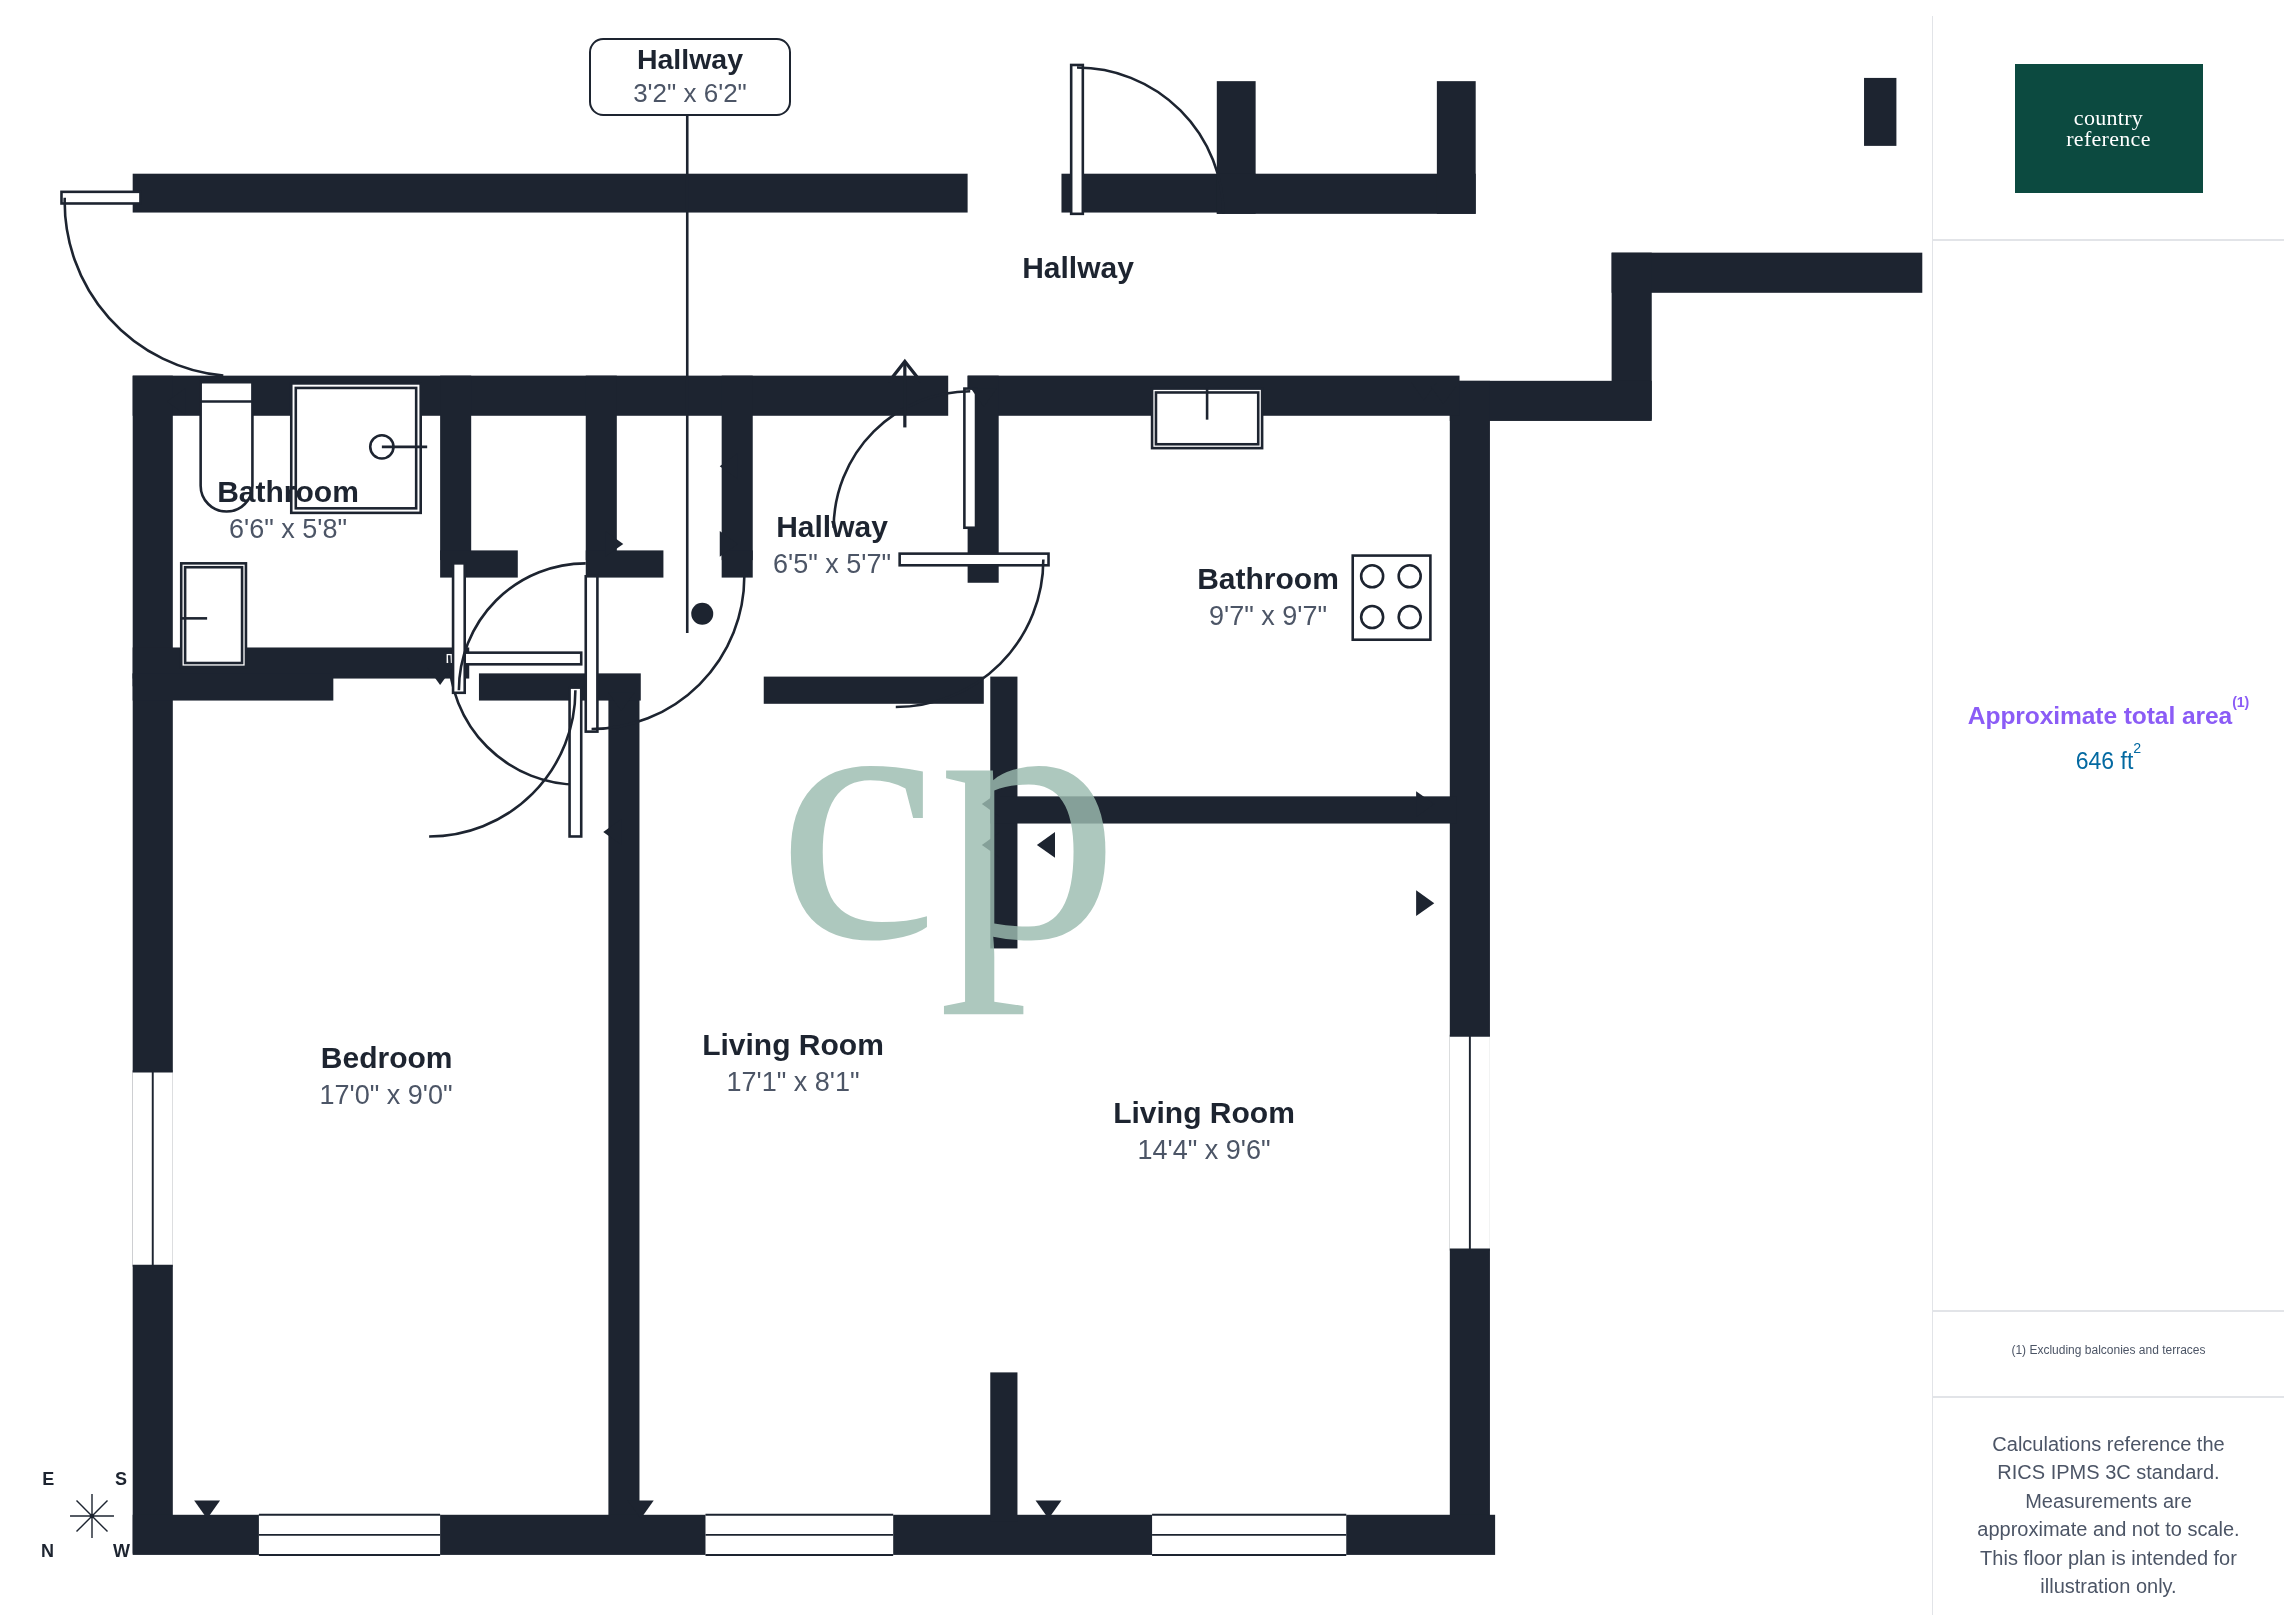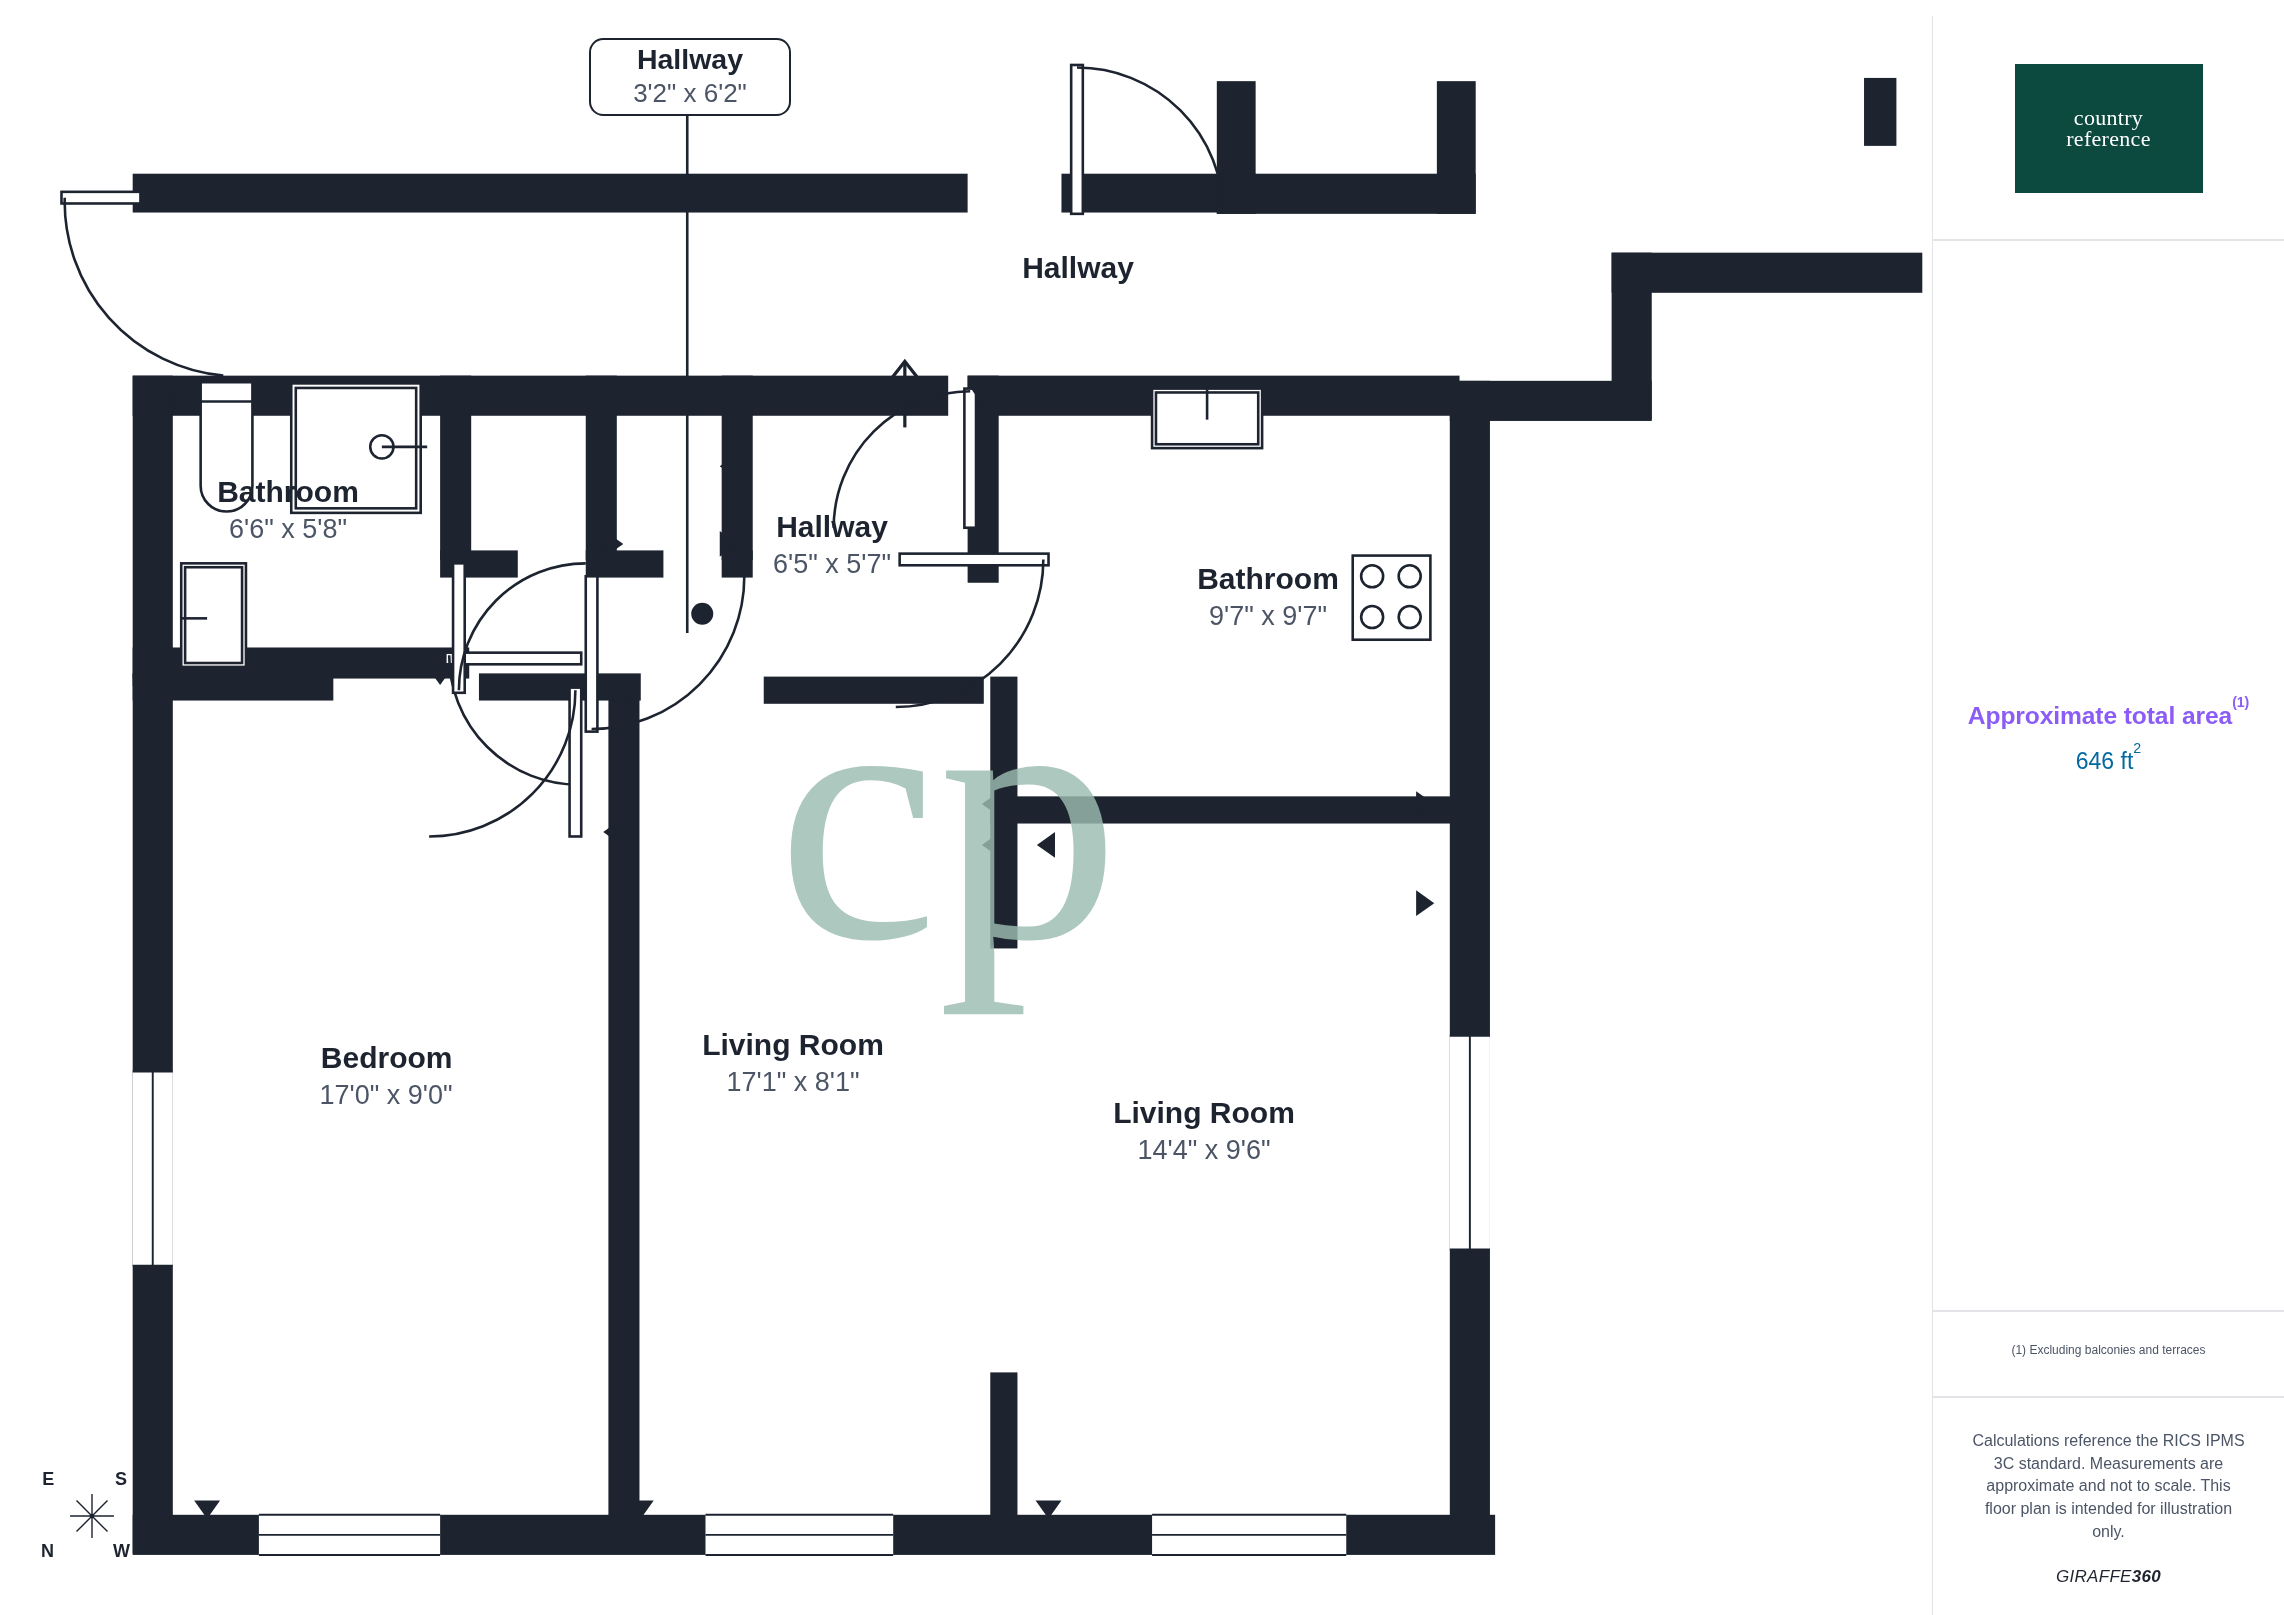--- a/index.html
+++ b/index.html
@@ -97,21 +97,21 @@
   }
   #foot1-text {
     font-size: 12px;
     color: #4c5566;
   }
   #foot2-cell {
     top: 1382px; height: 188px;
     padding: 32px 36px 0 36px;
   }
   #legal-text {
-    font-size: 16px;
+    font-size: 20px;
     line-height: 1.42;
     color: #4c5566;
   }
   #giraffe {
     margin-top: 23px;
     font-size: 17px;
     color: #1d2430;
     letter-spacing: 0.3px;
     font-style: italic;
   }

